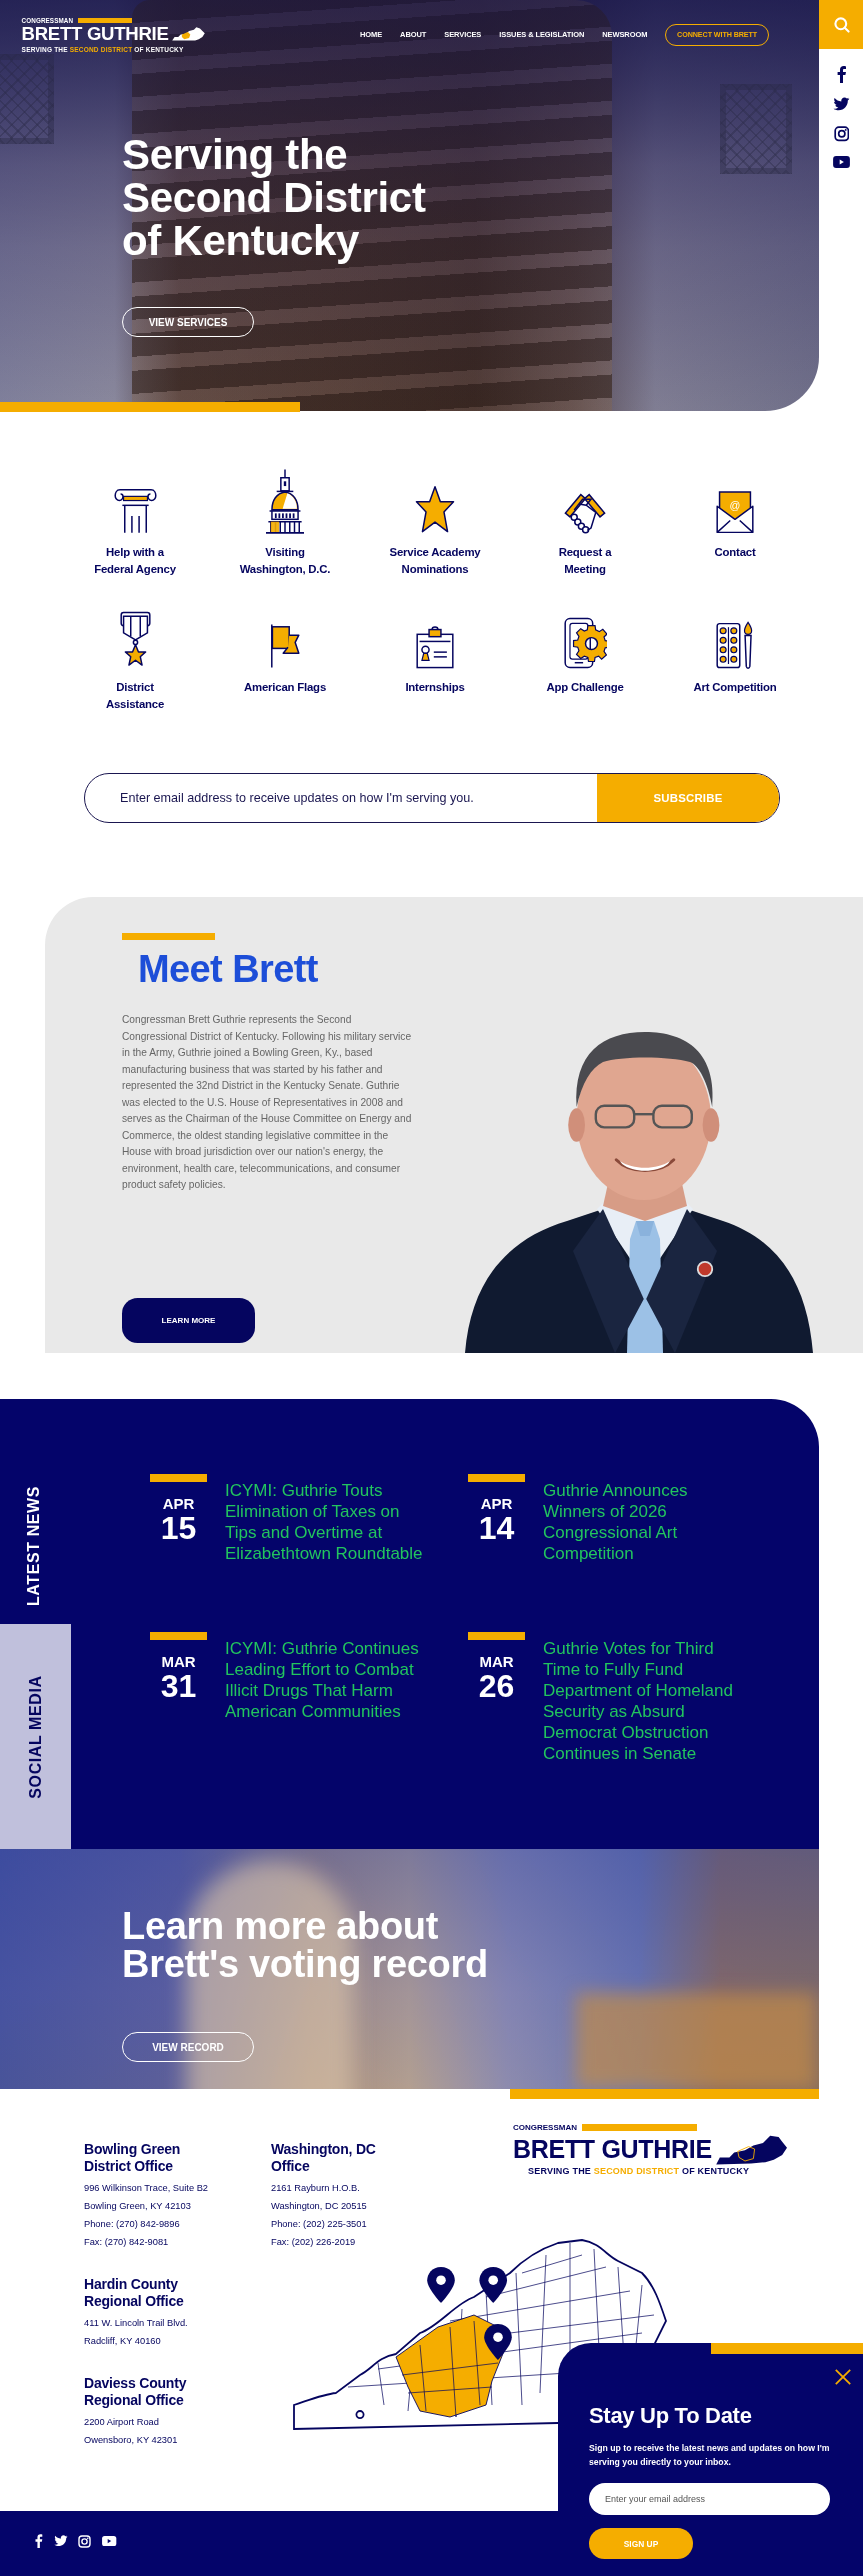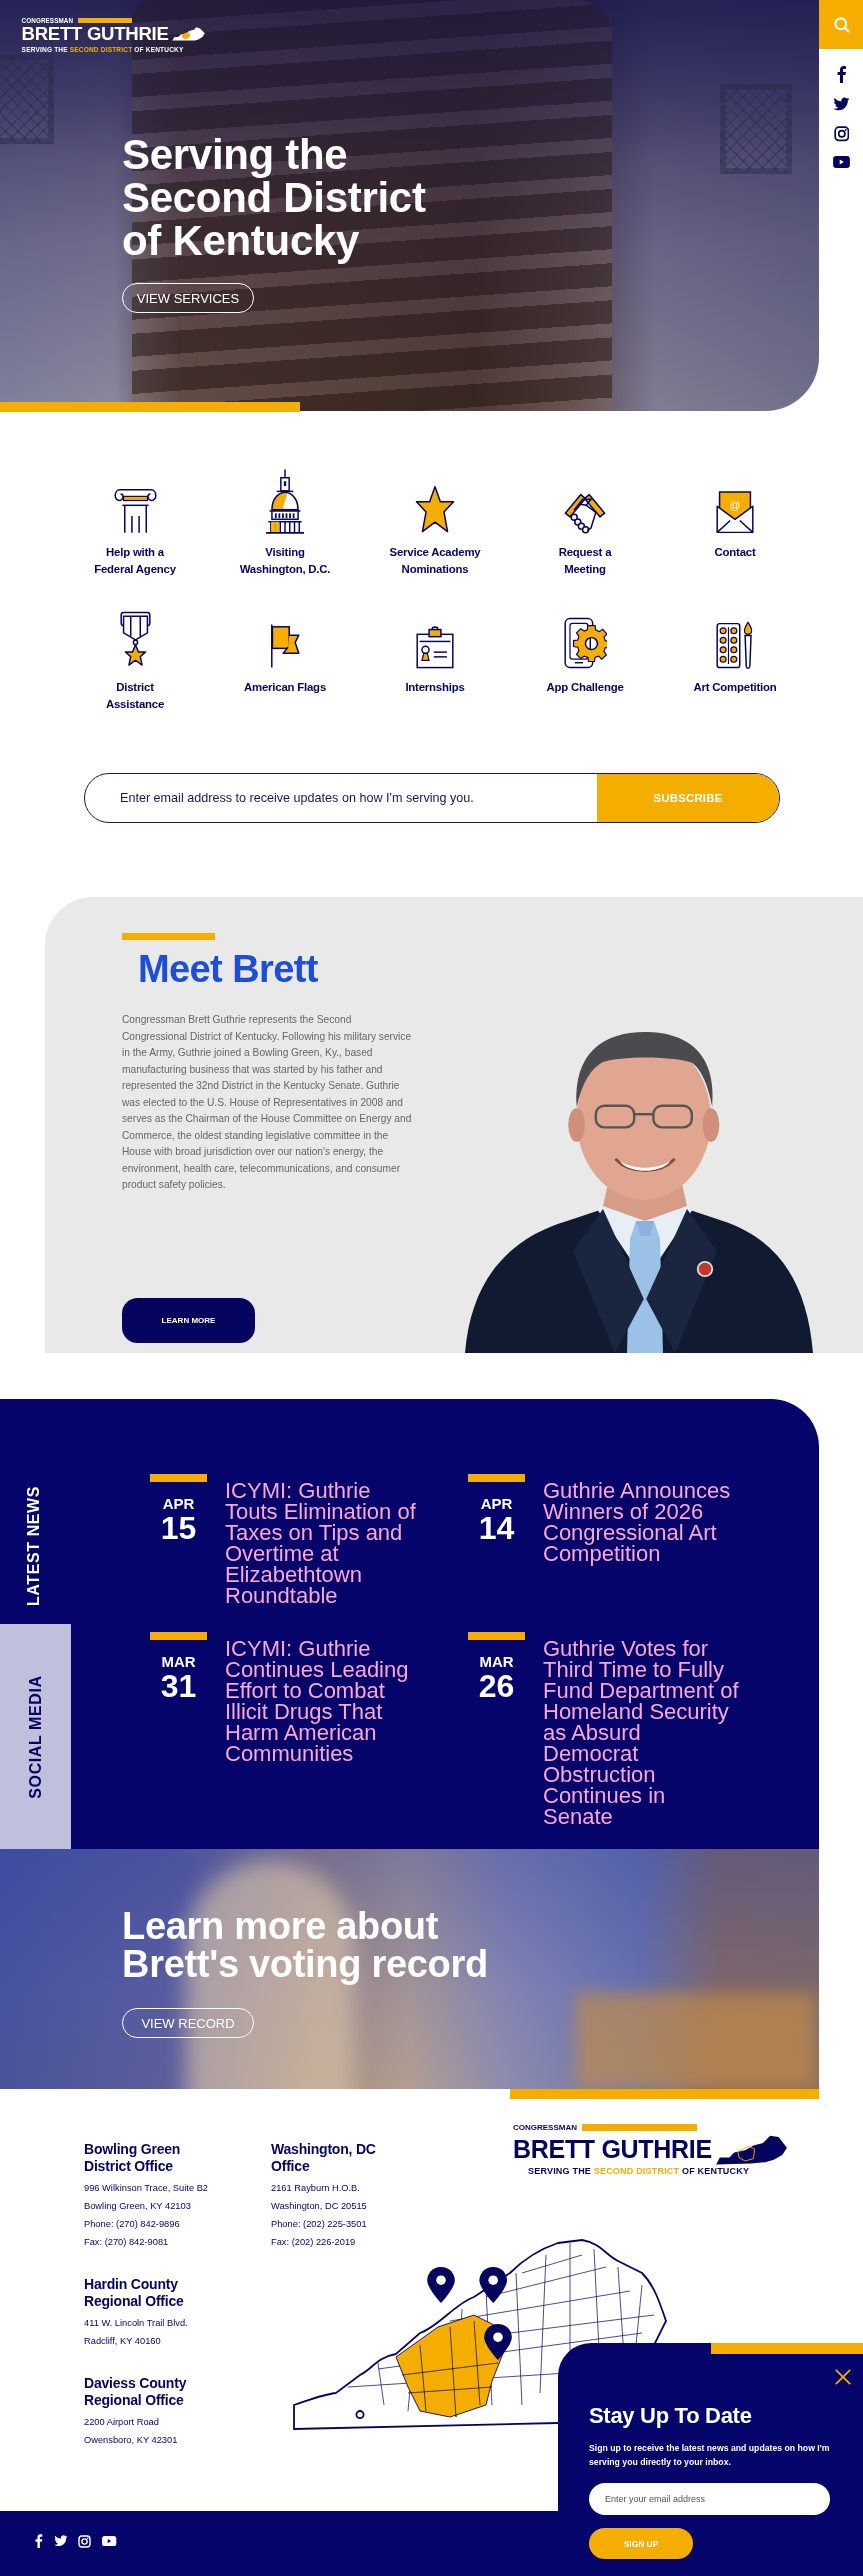--- a/index.html
+++ b/index.html
@@ -32,21 +32,21 @@
   .nav { position:absolute; top: 24px; left: 360px; display:flex; align-items:center; gap: 0; }
   .nav a { color:#fff; font-size: 7.5px; font-weight:700; text-decoration:none; margin-right: 18px; letter-spacing: -0.1px; }
   .nav .connect { border: 1.2px solid #f5ad00; color:#f5ad00; border-radius: 13px; padding: 5.4px 10.8px; font-size: 7.2px; font-weight:700; margin-left: 0; }
 
   .side-social { position:absolute; right: 0; top: 0; width: 45px; background:#fff; z-index: 5; }
   .side-social .search { height: 49px; background:#f5ad00; display:flex; align-items:center; justify-content:center; }
   .side-social .icons { display:flex; flex-direction:column; align-items:center; gap: 14.4px; padding: 17px 0 18px; }
   .side-social svg { display:block; }
 
   .hero-title { position:absolute; left: 122px; top: 133px; color:#fff; font-size: 42px; font-weight: 700; line-height: 43px; letter-spacing: -0.3px; }
-  .btn-outline { position:absolute; border: 1.2px solid #fff; color:#fff; border-radius: 15.6px; font-size: 13px; font-weight: 400; display:flex; align-items:center; justify-content:center; }
+  .btn-outline { position:absolute; border: 1.2px solid #fff; color:#fff; border-radius: 15.6px; font-size: 10px; font-weight: 700; display:flex; align-items:center; justify-content:center;margin-top:24px; }
   .hero-btn { left: 122px; top: 283px; width: 132px; height: 30px; }
 
   
   .services { position:absolute; left: 60px; top: 468px; width: 750px; }
   .svc { position:absolute; width: 150px; text-align:center; }
   .svc .ico { height: 66px; display:flex; align-items:flex-end; justify-content:center; }
   .svc .lbl { margin-top: 9.6px; font-size: 11.4px; font-weight: 700; color:#05055f; line-height: 17.4px; letter-spacing: -0.2px; }
 
   
   .subscribe { position:absolute; left: 84px; top: 773px; width: 696px; height: 50px; border: 0.9px solid #1a1650; border-radius: 25px; display:flex; overflow:hidden; }
@@ -66,21 +66,21 @@
   .news .tab1 { position:absolute; left: 0; top: 60px; width: 69px; height: 174px; display:flex; align-items:center; justify-content:center; }
   .news .tab2 { position:absolute; left: 0; top: 225px; width: 71px; height: 225px; background:#c0c0dc; display:flex; align-items:center; justify-content:center; }
   .vtext { transform: rotate(-90deg); white-space: nowrap; font-size: 16px; font-weight: 700; letter-spacing: 0.6px; }
   .news .tab1 .vtext { color:#fff; }
   .news .tab2 .vtext { color:#05055f; }
   .news-item { position:absolute; display:flex; gap: 18px; }
   .news-item .date { width: 57px; text-align:center; color:#fff; }
   .news-item .date .g { height: 7.8px; background:#f5ad00; margin-bottom: 14.4px; }
   .news-item .date .m { font-size: 15px; font-weight: 700; line-height: 15.6px; }
   .news-item .date .d { font-size: 32px; font-weight: 700; line-height: 32px; }
-  .news-item .title { width: 198px; color:#f9a8d4; font-size: 22px; line-height: 21px; padding-top: 6px; }
+  .news-item .title { width: 198px; color:#22c55e; font-size: 17px; line-height: 21px; padding-top: 6px; }
 
   
   .voting { position:absolute; left: 0; top: 1849px; width: 819px; height: 240px; overflow:hidden;
     background:
       linear-gradient(180deg, rgba(50,60,140,0.55) 0%, rgba(60,60,130,0.35) 60%, rgba(60,50,90,0.25) 100%),
       linear-gradient(90deg, #4e5fa6 0%, #6a6fa8 22%, #c3a88b 38%, #d8c3a4 50%, #a8a9c6 62%, #7d8dc0 78%, #a07e60 88%, #9c8060 100%);
     filter: saturate(1.1); }
   .voting .dome { position:absolute; left: 186px; top: 12px; width: 168px; height: 252px; border-radius: 84px 84px 0 0; background: rgba(220,200,175,0.6); filter: blur(10.8px); }
   .voting .bldg { position:absolute; left: 576px; top: 144px; width: 240px; height: 96px; background: rgba(190,140,80,0.7); filter: blur(8.4px); }
   .voting h2 { position:absolute; left: 122px; top: 58px; color:#fff; font-size: 38px; font-weight: 700; line-height: 38px; letter-spacing: -0.3px; }
@@ -133,20 +133,28 @@
       <svg width="35" height="17" viewBox="0 0 58 28">
           <path d="M2 24 L6 18 L12 18 L16 14 L24 13 L30 8 L38 6 L42 2 L48 4 L52 8 L56 12 L52 18 L46 22 L40 24 Z" fill="#fff"></path>
           <path d="M18 14 L28 10 L32 14 L30 20 L22 22 L18 18 Z" fill="#f5ad00"></path>
         </svg>
     </div>
     <div class="tagline">
       <span>SERVING THE </span><span class="hl">SECOND DISTRICT</span><span> OF KENTUCKY</span>
     </div>
   </div>
 
+  <nav class="nav">
+    <a>HOME</a>
+    <a>ABOUT</a>
+    <a>SERVICES</a>
+    <a>ISSUES &amp; LEGISLATION</a>
+    <a>NEWSROOM</a>
+    <a class="connect">CONNECT WITH BRETT</a>
+  </nav>
 
   <div class="hero-title">
     <div>Serving the</div>
     <div>Second District</div>
     <div>of Kentucky</div>
   </div>
   <a class="btn-outline hero-btn">VIEW SERVICES</a>
 </section>
 <div class="gold-strip-hero"></div>
 

